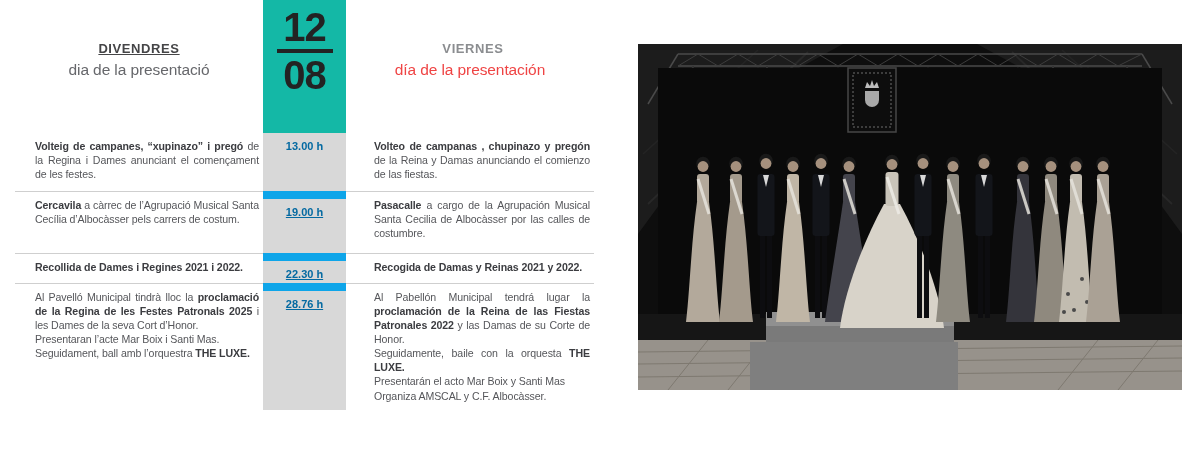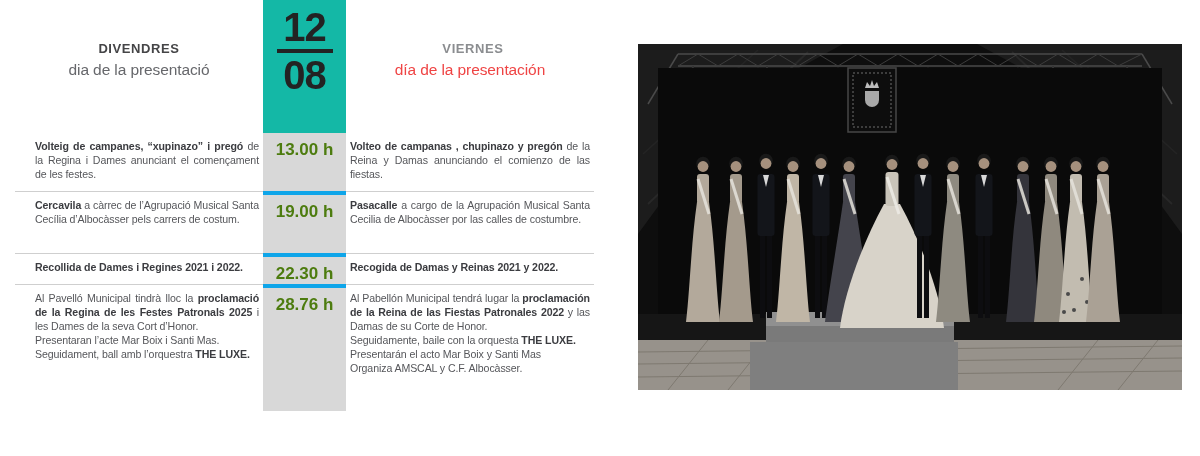--- a/index.html
+++ b/index.html
@@ -5,32 +5,32 @@
   html,body{margin:0;padding:0;background:#ffffff;}
   .page{position:relative;width:1200px;height:456px;background:#fff;overflow:hidden;
         font-family:"Liberation Sans","DejaVu Sans",sans-serif;}
   
   .schedule{position:absolute;left:15px;top:0;width:590px;}
   .s-row{display:grid;grid-template-columns:248px 83px 248px;}
   .cell{color:#55565a;font-size:10.6px;line-height:1.33;letter-spacing:-0.1px;}
   .cell p{margin:0;text-align:justify;}
   .cell .b{font-weight:bold;color:#3b3c40;}
   .left{padding:6px 4px 6px 20px;}
-  .right{padding:6px 4px 6px 4px;}
-  .time{background:#d8d8d8;text-align:center;font-weight:bold;color:#4d7c0f;
-        font-size:17px;padding-top:7px;}
-  .time.gap{border-top:4px solid #0ea5e9;}
+  .right{padding:6px 4px 6px 28px;}
+  .time{background:#d8d8d8;text-align:center;font-weight:bold;color:#0369a1;
+        font-size:11px;padding-top:7px;}
+  .time.gap{border-top:8px solid #0ea5e9;text-decoration:underline;}
   .s-row.sep .left,.s-row.sep .right{border-top:1px solid #cfcfcf;}
   .r-head{min-height:133px;}
   .r1{min-height:58px;} .r2{min-height:62px;} .r3{min-height:30px;} .r4{min-height:127px;}
   
   .hdr{display:flex;flex-direction:column;justify-content:flex-start;padding-top:40px;text-align:center;}
   .hdr .title{font-weight:bold;font-size:13px;letter-spacing:0.6px;}
   .hdr .subtitle{font-size:15.5px;margin-top:3px;}
-  .hdr-left .title{color:#454547;}
+  .hdr-left .title{color:#454547;text-decoration:underline;}
   .hdr-left .subtitle{color:#66676b;}
   .hdr-right .title{color:#8b8d90;margin-left:6px;}
   .hdr-right .subtitle{color:#ef4444;}
   
   .datecell{background:#14b8a6;text-align:center;padding-top:8px;}
   .datecell .num{font-size:40px;font-weight:800;color:#232323;line-height:0.95;letter-spacing:-1px;}
   .datecell .bar{width:56px;border-top:4px solid #232323;margin:3px auto 3px auto;}
   
   .photo{position:absolute;left:638px;top:44px;width:544px;height:346px;}
   .photo svg{display:block;}

